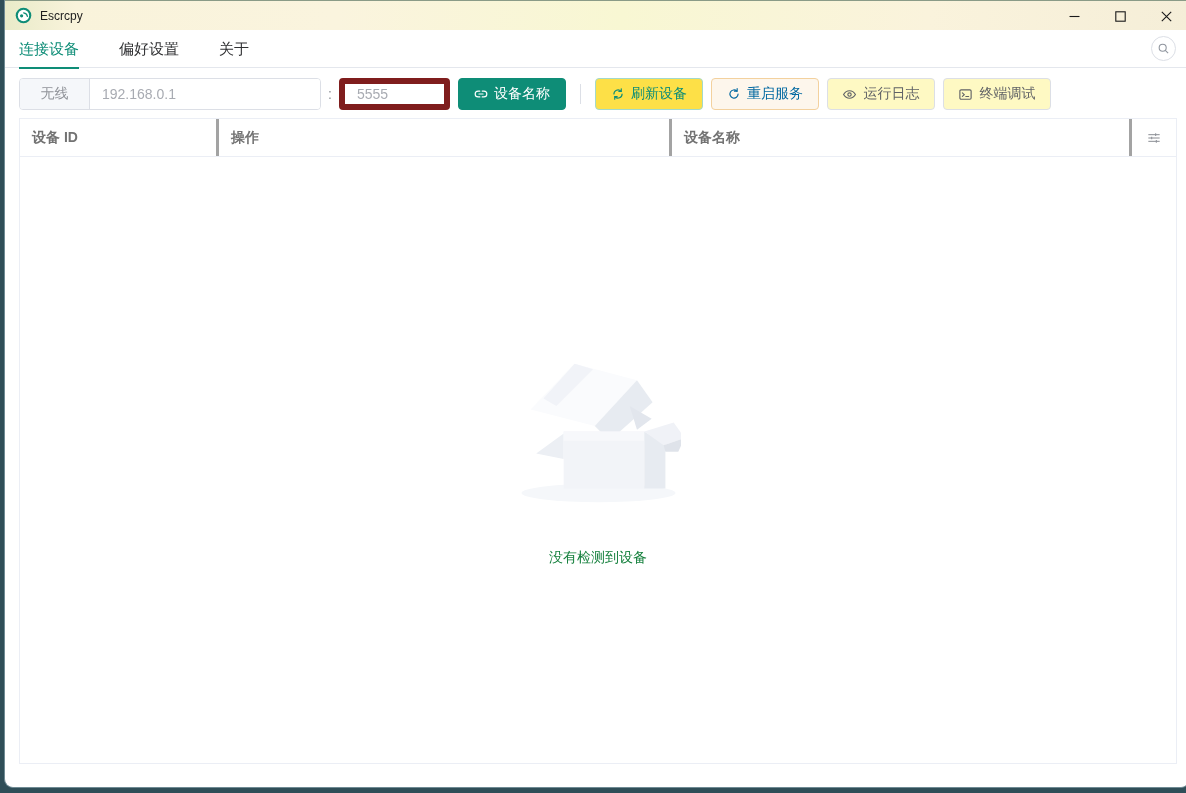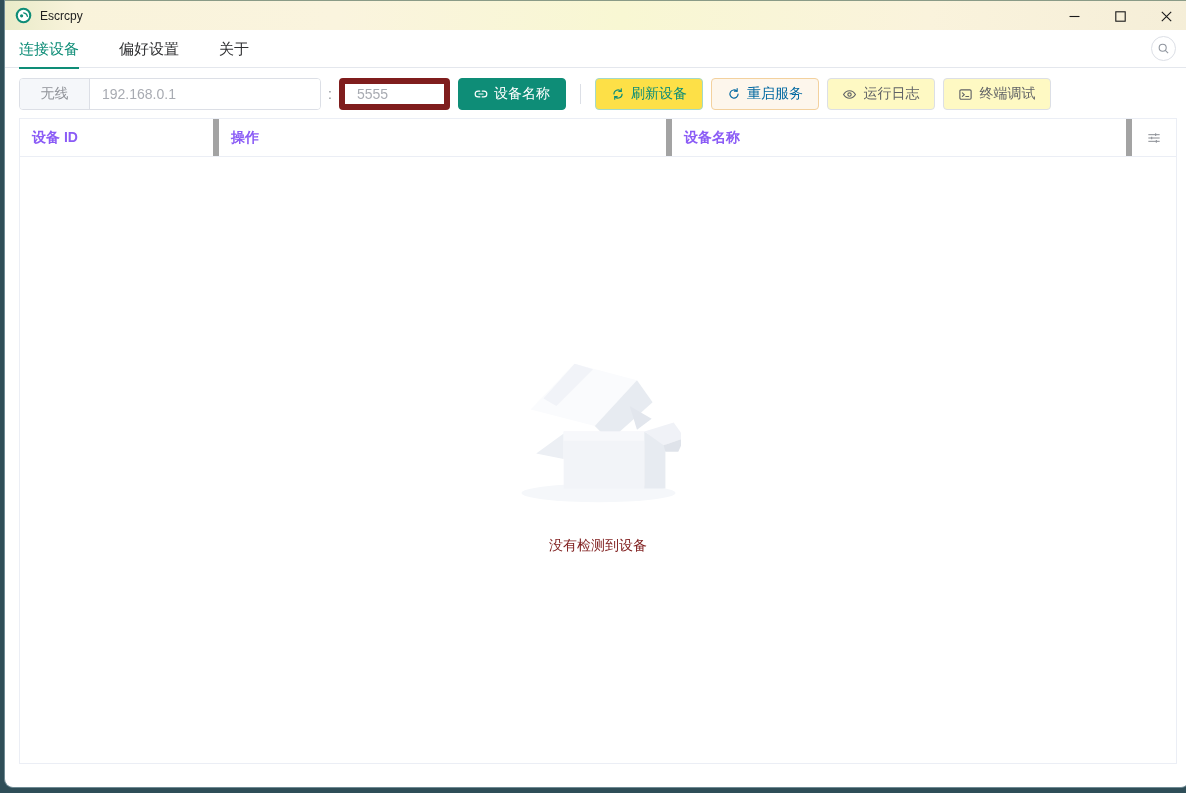--- a/index.html
+++ b/index.html
@@ -75,30 +75,30 @@
   .v-divider { width:1px; height:20px; background:#dcdfe6; margin:0 14px 0 14px; }
   
   .device-table {
     margin:14px 14px 0 14px; width:1158px; height:646px;
     border:1px solid #ebeef5; background:#fff;
     display:flex; flex-direction:column;
   }
   .thead { display:flex; height:38px; border-bottom:1px solid #ebeef5; }
   .th {
     display:flex; align-items:center; padding:0 12px;
-    font-size:14px; font-weight:600; color:#8b5cf6;
-    border-right:6px solid #a3a3a3; height:100%;
+    font-size:14px; font-weight:600; color:#737373;
+    border-right:3px solid #a3a3a3; height:100%;
   }
   .th-id { width:199px; }
   .th-name { width:460px; }
   .th-ops { width:453px; }
   .th-tools { width:44px; border-right:none; justify-content:center; color:#909399; cursor:pointer; }
   .tbody { flex:1; display:flex; flex-direction:column; align-items:center; }
   .empty { display:flex; flex-direction:column; align-items:center; padding-top:190px; }
-  .empty-text { margin-top:30px; font-size:14px; color:#7f1d1d; }
+  .empty-text { margin-top:42px; font-size:14px; color:#15803d; }
 </style>
 </head>
 <body>
 
 <div class="window">
 
   <div class="titlebar">
     <svg class="app-logo" viewBox="0 0 24 24">
       <circle cx="12" cy="12" r="11" fill="#0e8d77"></circle>
       <circle cx="12" cy="12" r="8" fill="#ffffff"></circle>

